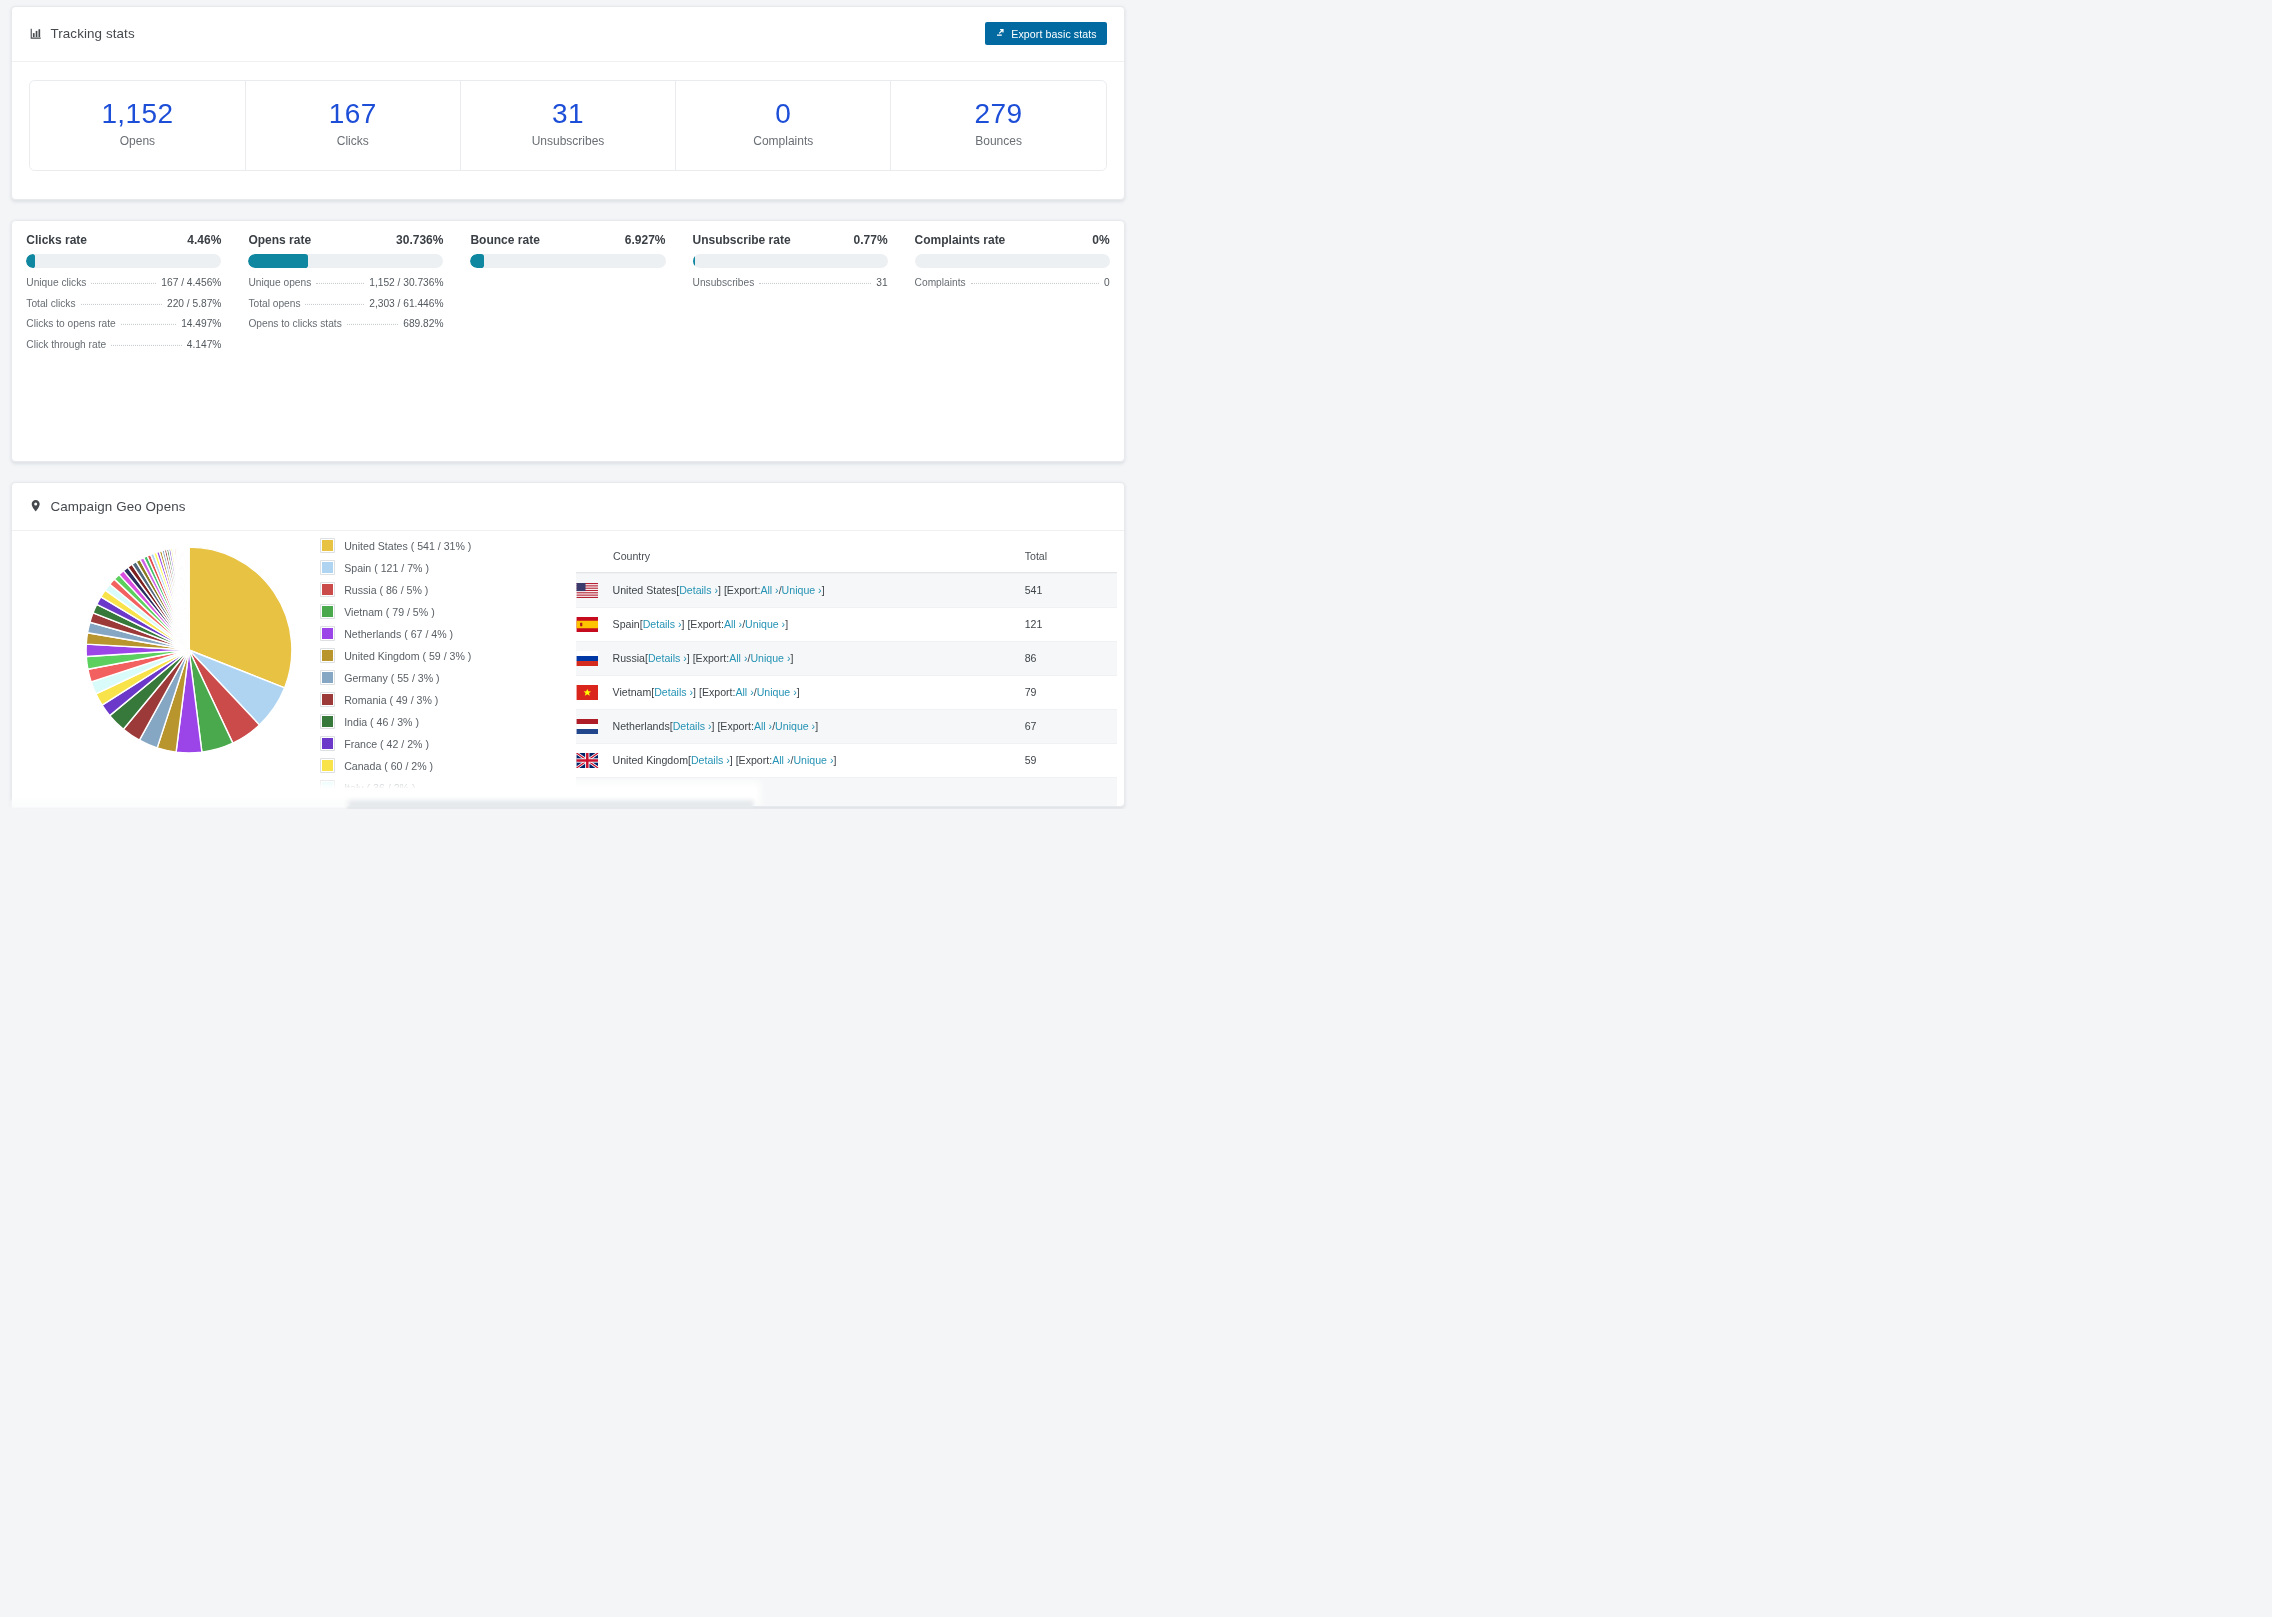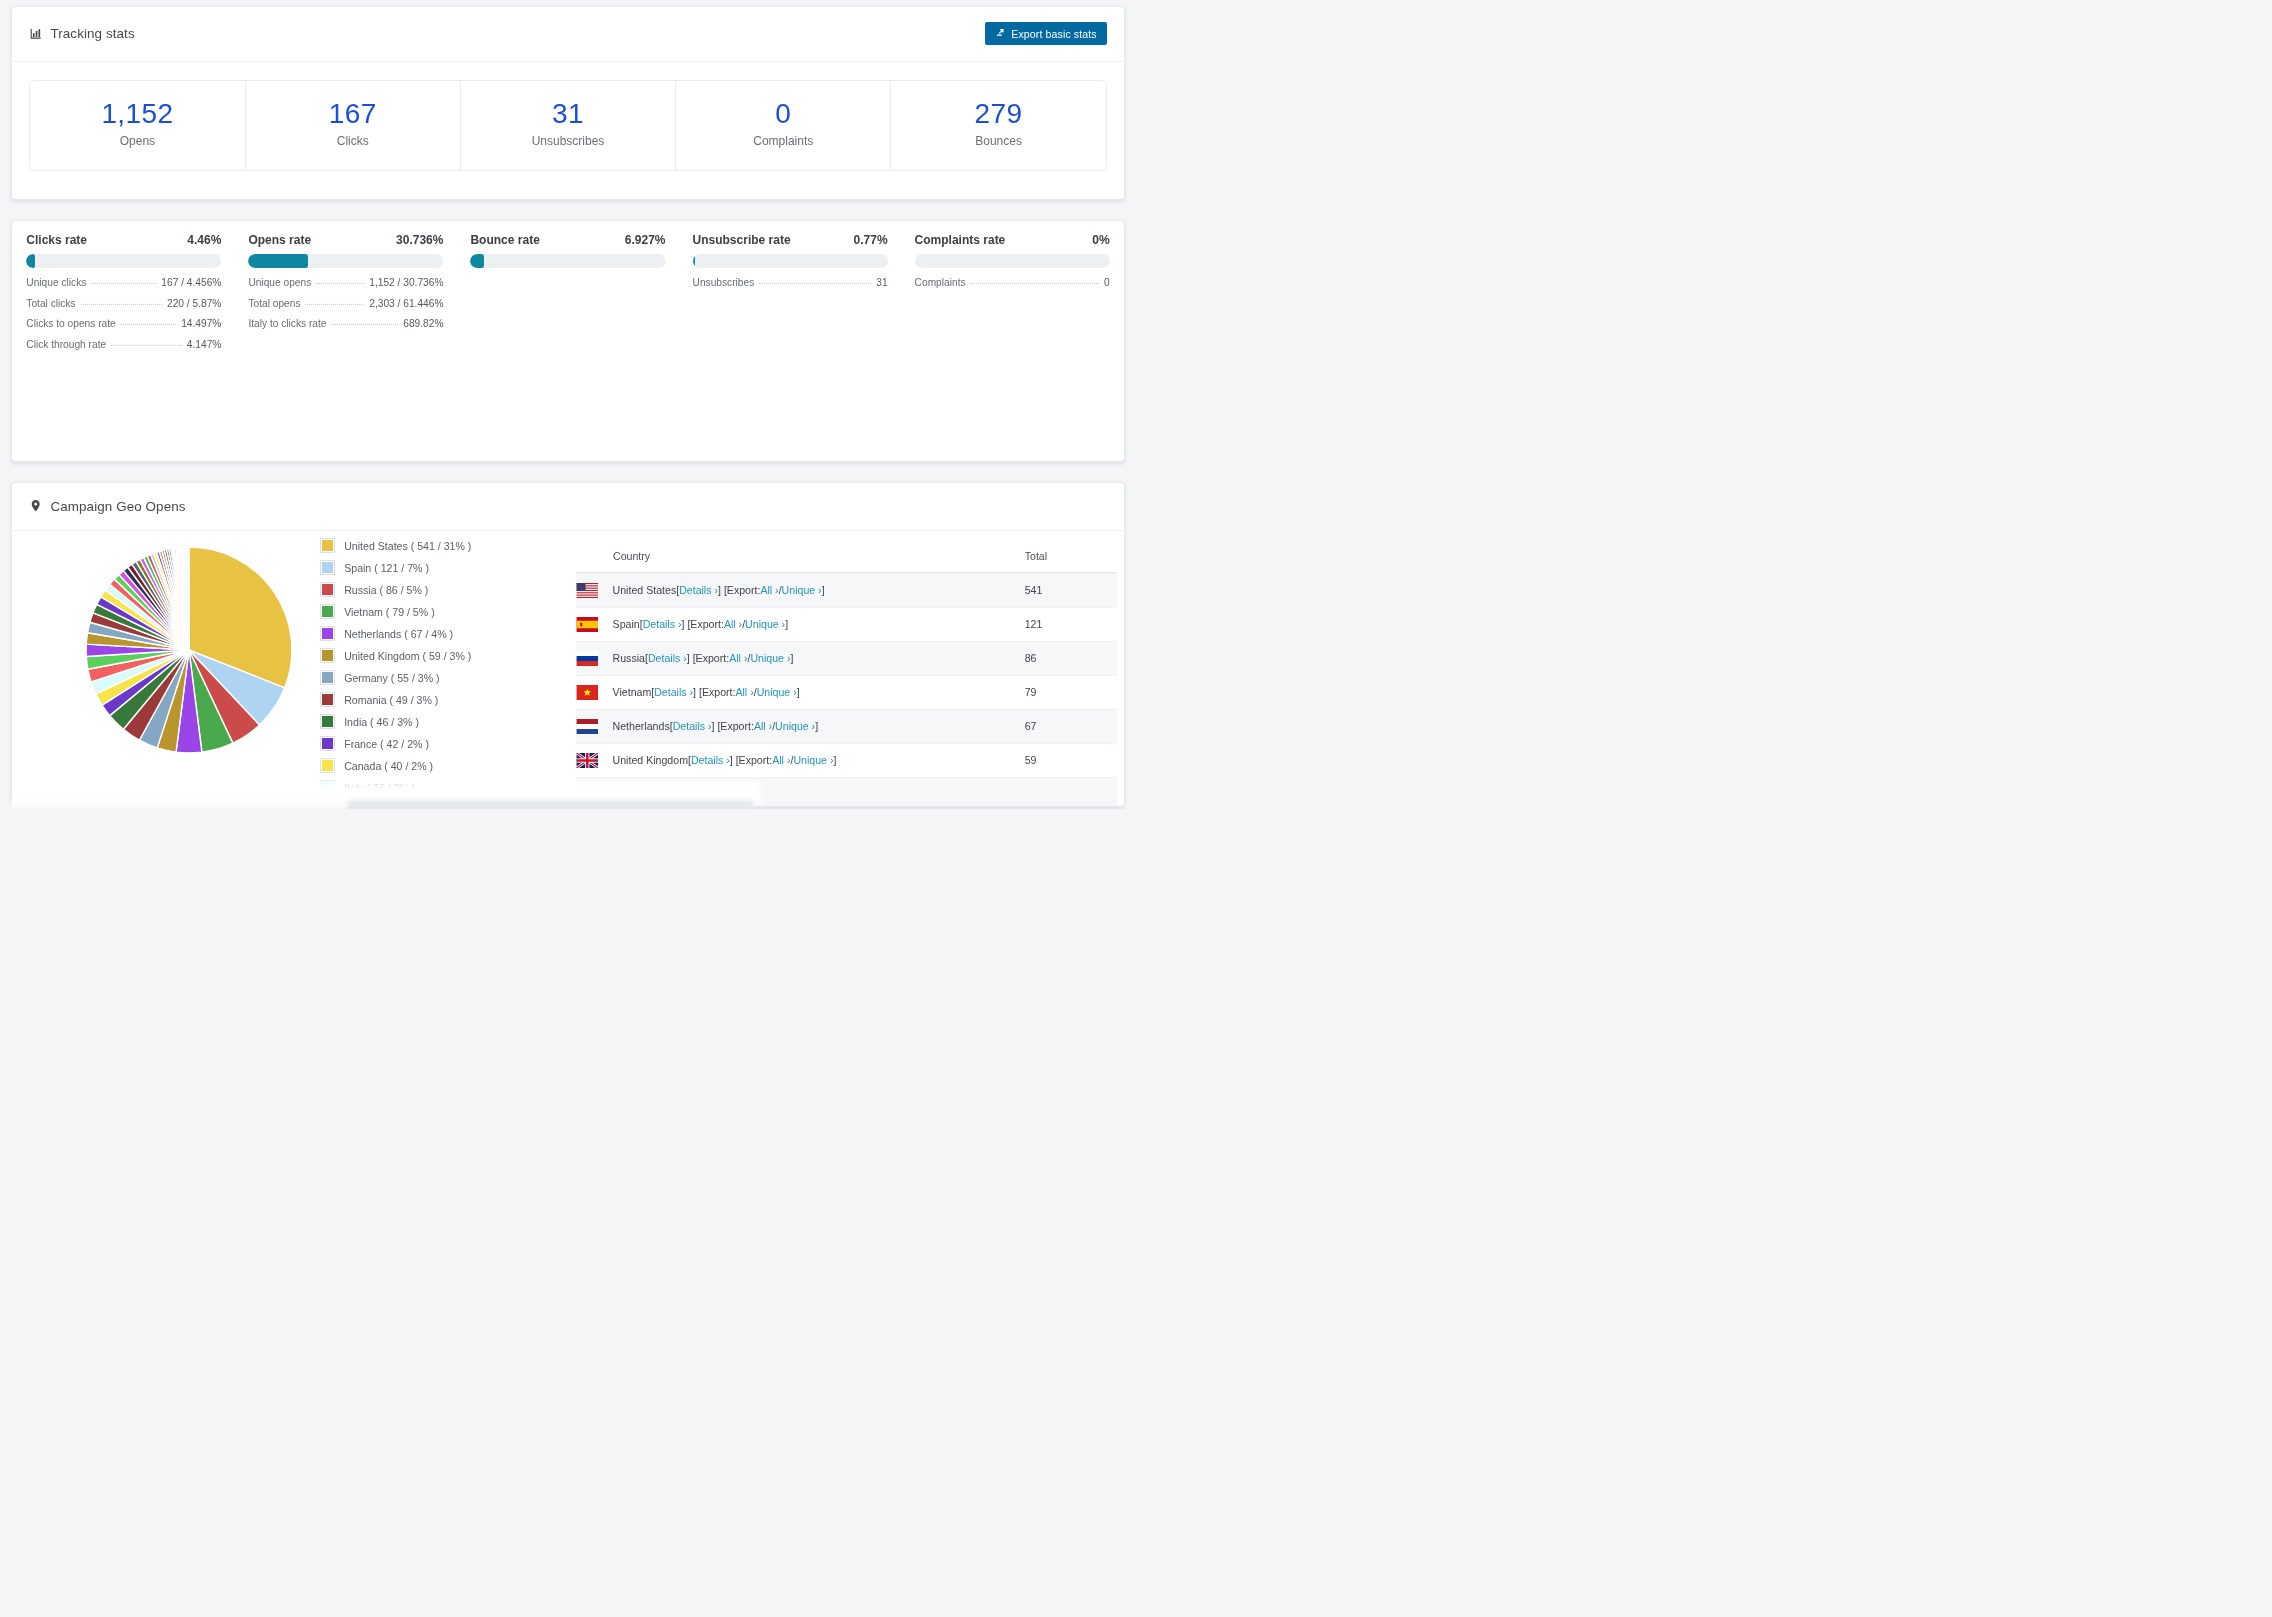--- a/index.html
+++ b/index.html
@@ -188,21 +188,21 @@
             <span class="lbl">Unique opens</span>
             <span class="lead"></span>
             <span class="val">1,152 / 30.736%</span>
           </div>
           <div class="srow">
             <span class="lbl">Total opens</span>
             <span class="lead"></span>
             <span class="val">2,303 / 61.446%</span>
           </div>
           <div class="srow">
-            <span class="lbl">Italy to clicks rate</span>
+            <span class="lbl">Opens to clicks stats</span>
             <span class="lead"></span>
             <span class="val">689.82%</span>
           </div>
         </div>
       </div>
       <div class="rate">
         <div class="rate-head">
           <span class="rate-title">Bounce rate</span>
           <span class="rate-value">6.927%</span>
         </div>
@@ -350,21 +350,21 @@
         <li>
           <span class="swatch" style="background: rgb(54, 121, 58);"></span>
           <span>India ( 46 / 3% )</span>
         </li>
         <li>
           <span class="swatch" style="background: rgb(107, 56, 201);"></span>
           <span>France ( 42 / 2% )</span>
         </li>
         <li>
           <span class="swatch" style="background: rgb(248, 227, 75);"></span>
-          <span>Canada ( 40 / 2% )</span>
+          <span>Canada ( 60 / 2% )</span>
         </li>
         <li>
           <span class="swatch" style="background: rgb(217, 251, 249);"></span>
           <span>Italy ( 36 / 2% )</span>
         </li>
       </ul>
     <div class="geo-table" id="geo-table">
         <div class="g-head">
           <div class="c1">Country</div>
           <div class="c2">Total</div>

